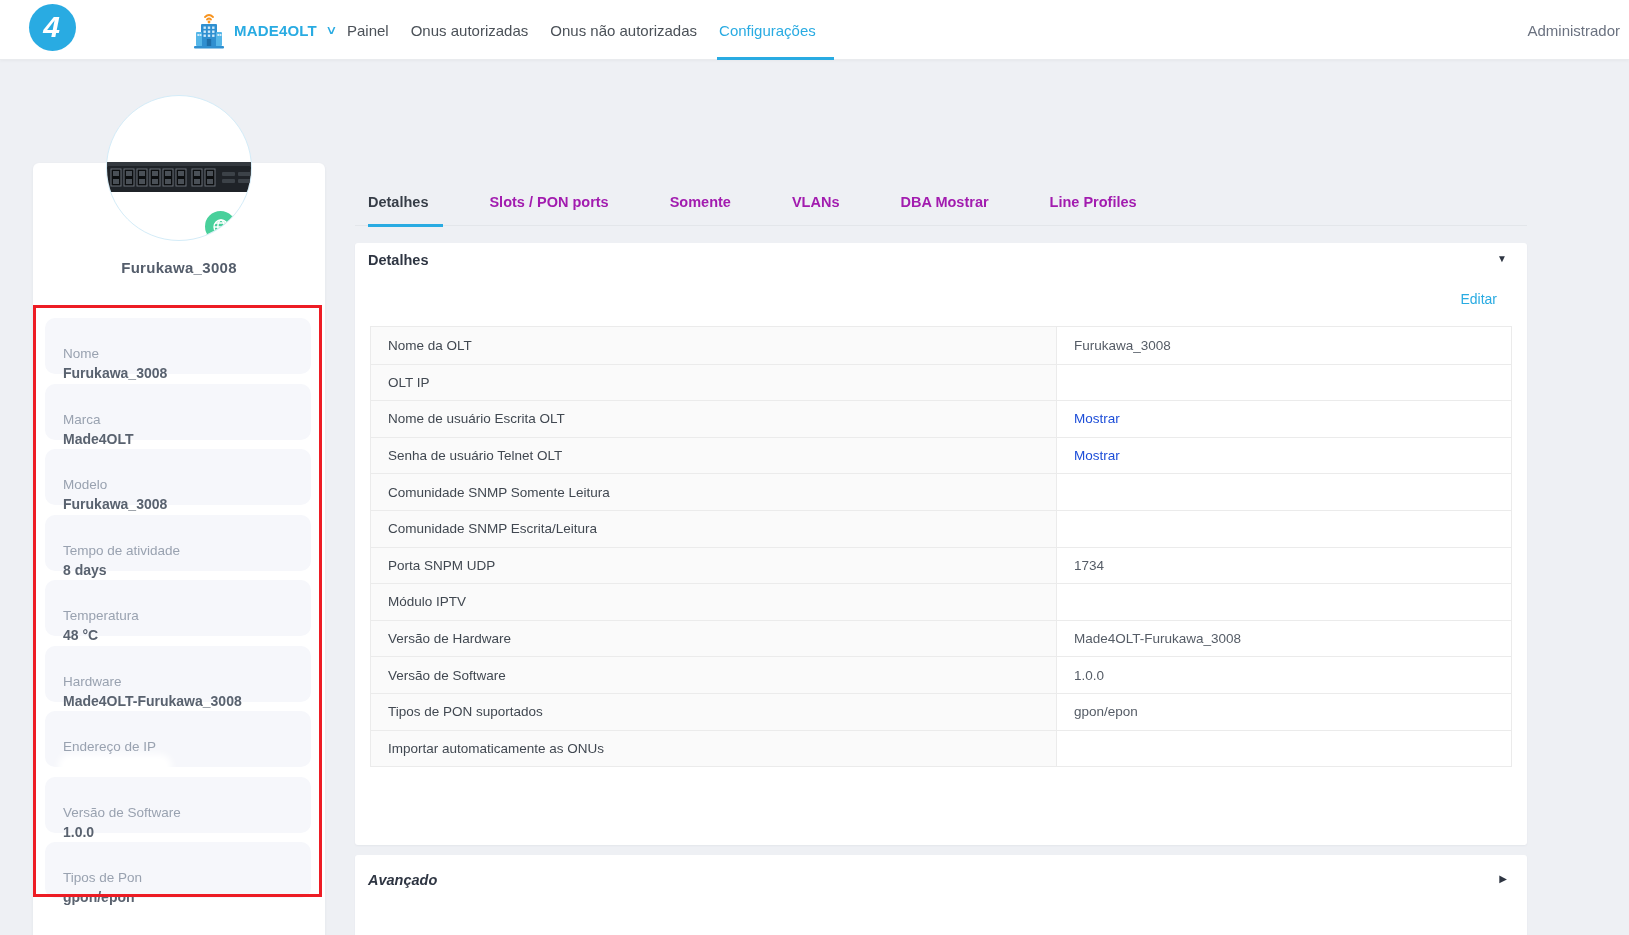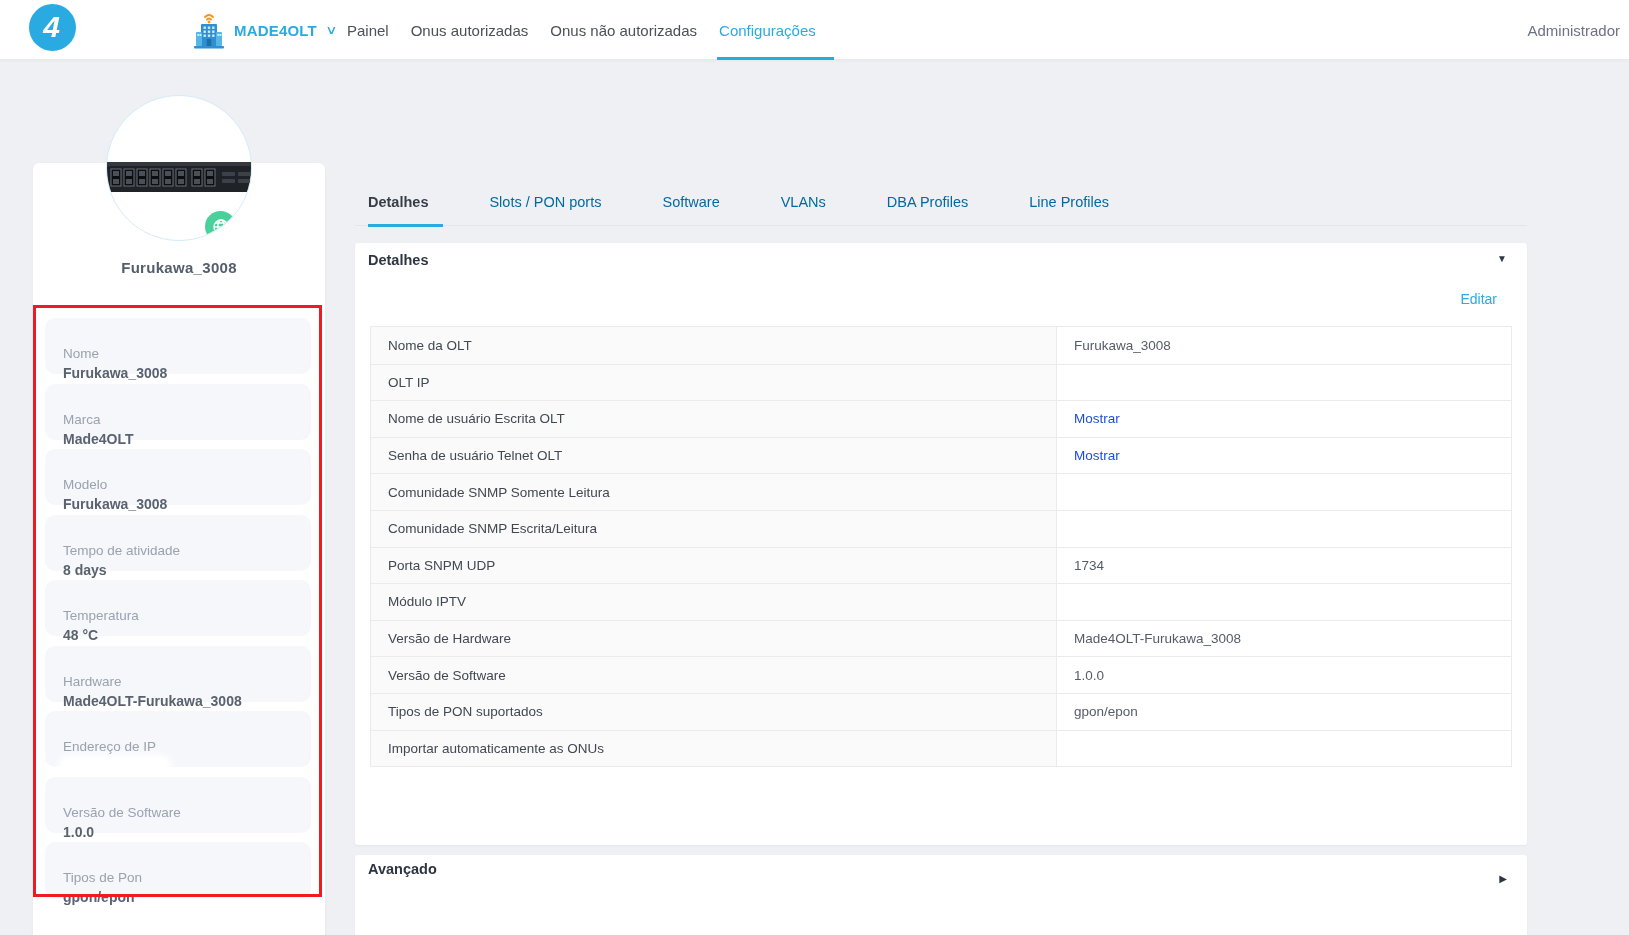--- a/index.html
+++ b/index.html
@@ -39,21 +39,21 @@
   .info-value { font-size:14px; font-weight:700; color:#59626f; line-height:20px; }
   .redact { width:104px; height:15px; margin-top:3px; background:#fff; border-radius:8px; box-shadow:0 0 7px 5px #fff; }
 
   .red-box { position:absolute; left:33px; top:305px; width:289px; height:592px;
              border:3px solid #ed1c24; z-index:10; pointer-events:none; }
 
   
   .tabs { position:absolute; left:355px; top:186px; width:1172px; height:40px;
           border-bottom:1px solid #e3e6ea; display:flex; gap:61px; padding-left:13px; }
   .tab { position:relative; height:40px; display:flex; align-items:flex-start; padding-top:8px;
-         font-size:14.5px; color:#0369a1; cursor:pointer; }
+         font-size:14.5px; color:#a21caf; cursor:pointer;font-weight:bold; }
   .tab.active { color:#363d47; font-weight:600; }
   .tab.active::after { content:""; position:absolute; left:0; right:-15px; bottom:-1px; height:3px; background:#29abe2; }
 
   
   .details-card { position:absolute; left:355px; top:243px; width:1172px; height:602px; background:#fff;
                   border-radius:3px; box-shadow:0 1px 2px rgba(40,50,70,.05); }
   .panel-title { position:absolute; left:13px; top:9px; font-size:14.5px; font-weight:700; color:#2e3542; }
   .caret { position:absolute; right:20px; top:10px; font-size:10px; color:#2e3542; cursor:pointer; }
   .edit { position:absolute; right:30px; top:48px; font-size:14px; color:#29abe2; cursor:pointer; text-decoration:none; }
   .dtable { position:absolute; left:15px; top:83px; width:1142px; border:1px solid #ebebeb; }
@@ -61,21 +61,21 @@
   .drow:first-child { border-top:none; }
   .dlabel { width:686px; background:#fafafa; border-right:1px solid #ebebeb; display:flex; align-items:center;
             padding-left:17px; font-size:13.5px; color:#414851; }
   .dvalue { flex:1; display:flex; align-items:center; padding-left:17px; font-size:13.5px; color:#555c66; }
   .dvalue .link { color:#1d4ed8; cursor:pointer; }
   .dot { width:7px; height:7px; border-radius:50%; background:#f8243c; display:inline-block; }
 
   
   .adv-card { position:absolute; left:355px; top:855px; width:1172px; height:95px; background:#fff;
               border-radius:3px; box-shadow:0 1px 2px rgba(40,50,70,.05); }
-  .adv-card .panel-title { top:6px; }
+  .adv-card .panel-title { top:17px;font-style:italic; }
   .adv-card .caret { top:18px; }
 </style>
 </head>
 <body>
 
 <div class="page">
 
   <header class="topbar">
     <div class="logo">
       <span class="logo-4">4</span>
@@ -226,27 +226,27 @@
   <div class="red-box"></div>
 
   <div class="tabs" id="tabs">
       <div class="tab active">
         <span>Detalhes</span>
       </div>
       <div class="tab">
         <span>Slots / PON ports</span>
       </div>
       <div class="tab">
-        <span>Software</span>
+        <span>Somente</span>
       </div>
       <div class="tab">
         <span>VLANs</span>
       </div>
       <div class="tab">
-        <span>DBA Profiles</span>
+        <span>DBA Mostrar</span>
       </div>
       <div class="tab">
         <span>Line Profiles</span>
       </div>
     </div>
 
   <section class="details-card">
     <div class="panel-title">Detalhes</div>
     <span class="caret">▼</span>
     <a class="edit">Editar</a>

